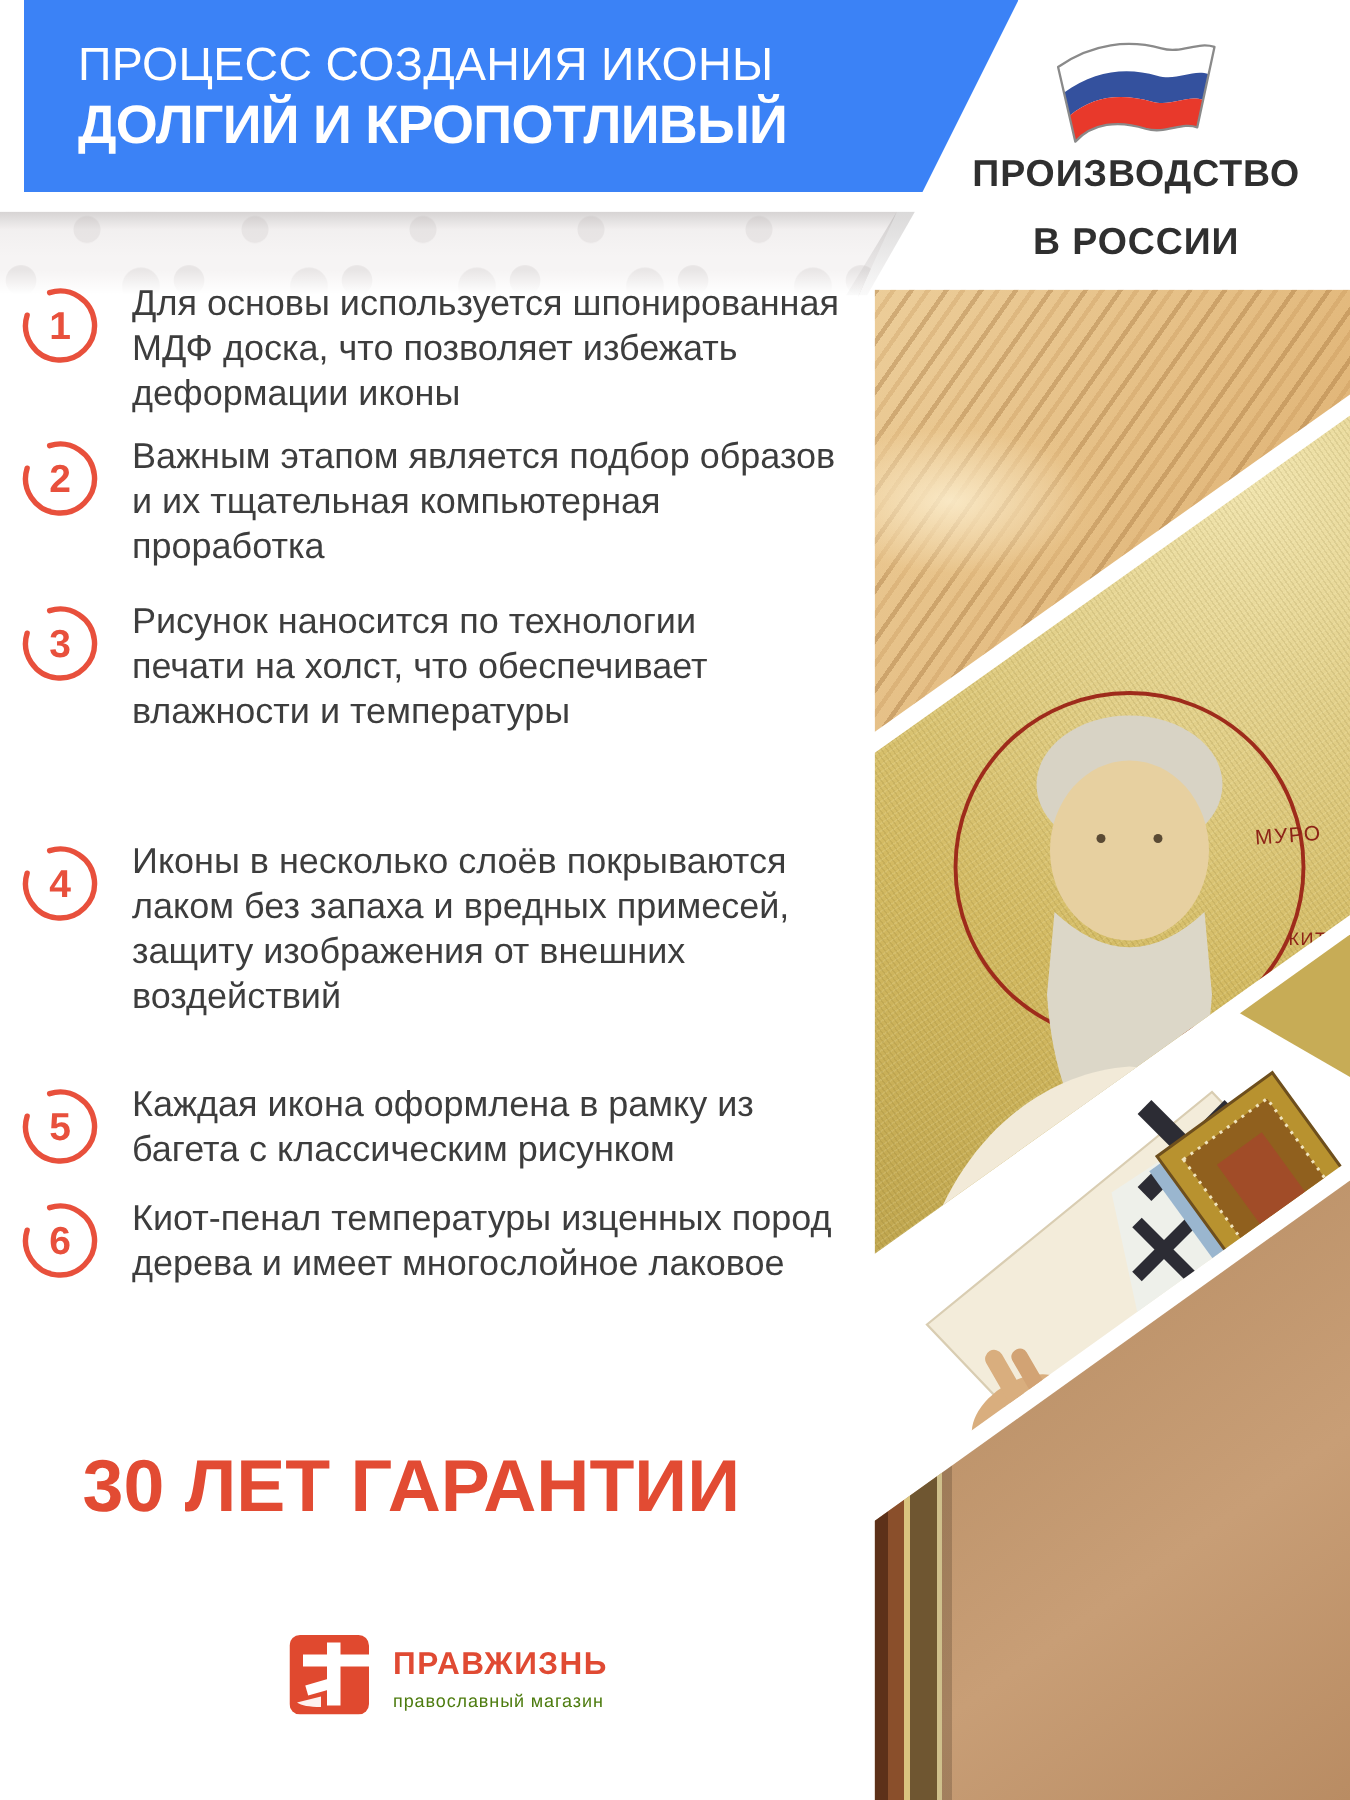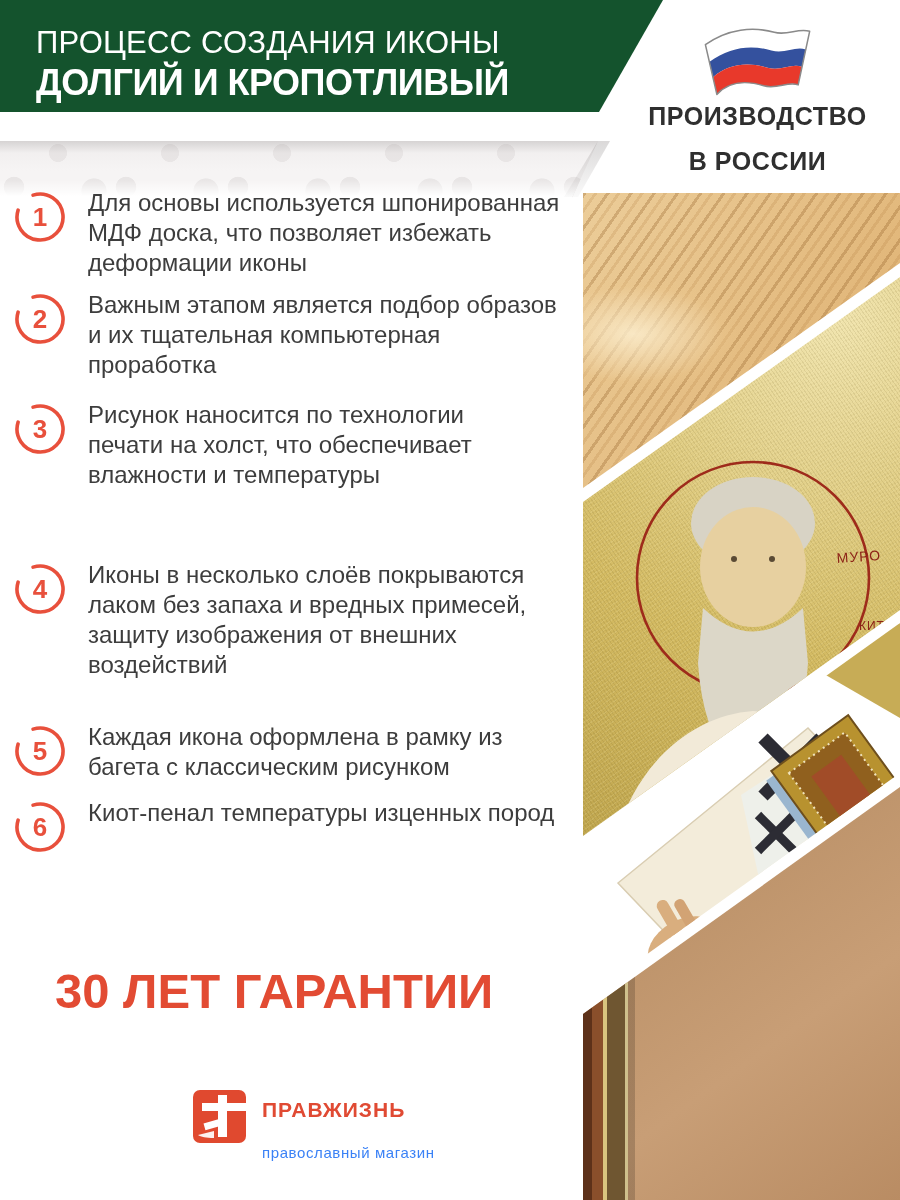--- a/index.html
+++ b/index.html
@@ -1,20 +1,20 @@
 <!DOCTYPE html>
 <html><head>
 <meta charset="utf-8">
 <style>
   html,body{margin:0;padding:0;}
   body{width:900px;height:1200px;position:relative;overflow:hidden;background:#ffffff;
        font-family:"Liberation Sans", sans-serif;}
 
   
-  .banner{position:absolute;left:0;top:0;width:663px;height:112px;background:#14532d;
+  .banner{position:absolute;left:16px;top:0;width:663px;height:128px;background:#3b82f6;
           clip-path:polygon(0 0,100% 0,calc(100% - 64px) 100%,0 100%);
           color:#ffffff;padding:24px 0 0 36px;box-sizing:border-box;}
   .banner .l1{font-size:31px;font-weight:400;letter-spacing:.2px;line-height:38px;}
   .banner .l2{font-size:36px;font-weight:700;letter-spacing:-.5px;line-height:42px;}
 
   
   .ornament{position:absolute;left:0;top:141px;width:620px;height:57px;
             clip-path:polygon(0 0,457px 0,598px 0,572px 57px,0 57px);
             background-color:#f6f4f4;
             background-image:
@@ -49,21 +49,21 @@
 
   
   .guarantee{position:absolute;left:55px;top:963px;font-size:49px;font-weight:700;
              color:#e24b33;letter-spacing:0;}
 
   
   .logo{position:absolute;left:193px;top:1090px;display:flex;gap:16px;}
   .logo-icon{width:53px;height:53px;flex:none;}
   .logo-text{padding-top:8px;}
   .logo-title{font-size:21px;font-weight:700;color:#e04a33;letter-spacing:1px;}
-  .logo-sub{font-size:15px;font-weight:400;color:#3b82f6;letter-spacing:.6px;margin-top:22px;}
+  .logo-sub{font-size:12px;font-weight:400;color:#4d7c0f;letter-spacing:.6px;margin-top:5px;}
 
   
   .collage{position:absolute;left:583px;top:193px;width:317px;height:1007px;}
   .seg{position:absolute;inset:0;}
   .seg svg{position:absolute;inset:0;width:317px;height:1007px;}
 
   .seg.wood{clip-path:polygon(0 0,317px 0,317px 70px,0 295px);
     background-image:
       radial-gradient(ellipse 150px 80px at 16% 14%, rgba(252,238,206,.85), rgba(235,198,140,.25) 60%, transparent 72%),
       repeating-linear-gradient(125deg, rgba(146,95,39,.30) 0 3px, rgba(0,0,0,0) 3px 9px, rgba(176,122,60,.20) 9px 12px, rgba(0,0,0,0) 12px 19px),
@@ -162,20 +162,21 @@
         <div>багета с классическим рисунком</div>
       </div>
     </div>
     <div class="step">
       <svg class="badge" viewBox="0 0 52 52">
         <path d="M19.1 4.1 A23 23 0 1 1 4.1 19.1" fill="none" stroke="#e8503c" stroke-width="3.6" stroke-linecap="round"></path>
         <text x="26" y="35" text-anchor="middle" font-size="26" font-weight="bold" fill="#e8503c">6</text>
       </svg>
       <div class="lines">
         <div>Киот-пенал температуры изценных пород</div>
+        <div>дерева и имеет многослойное лаковое</div>
       </div>
     </div>
   </div>
 
 <div class="guarantee">30 ЛЕТ ГАРАНТИИ</div>
 
 <div class="logo">
   <svg class="logo-icon" viewBox="0 0 53 53">
     <rect x="0" y="0" width="53" height="53" rx="7" fill="#e0492f"></rect>
     <rect x="25" y="5" width="9" height="42" fill="#ffffff"></rect>

